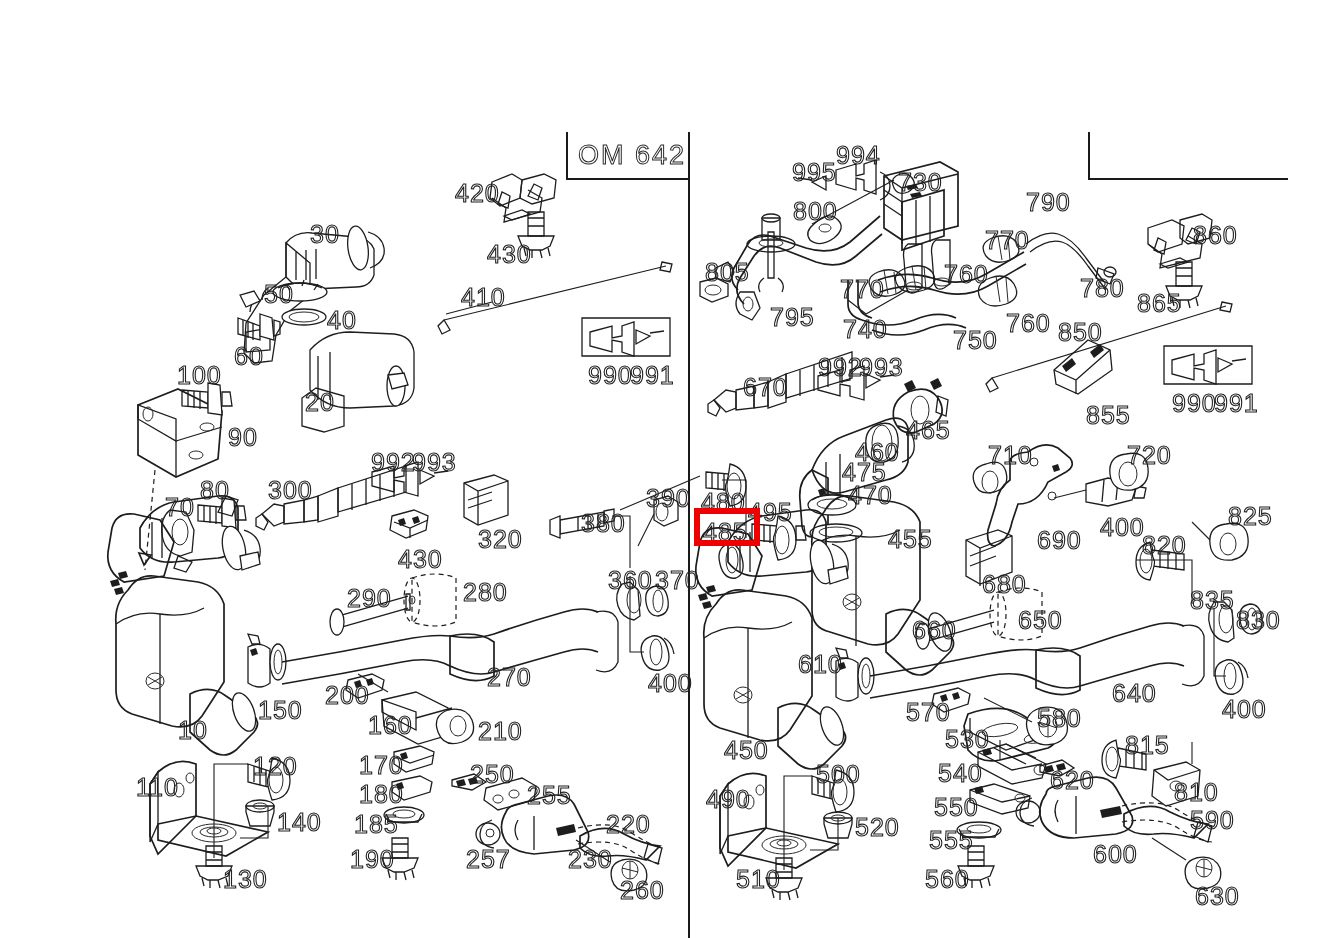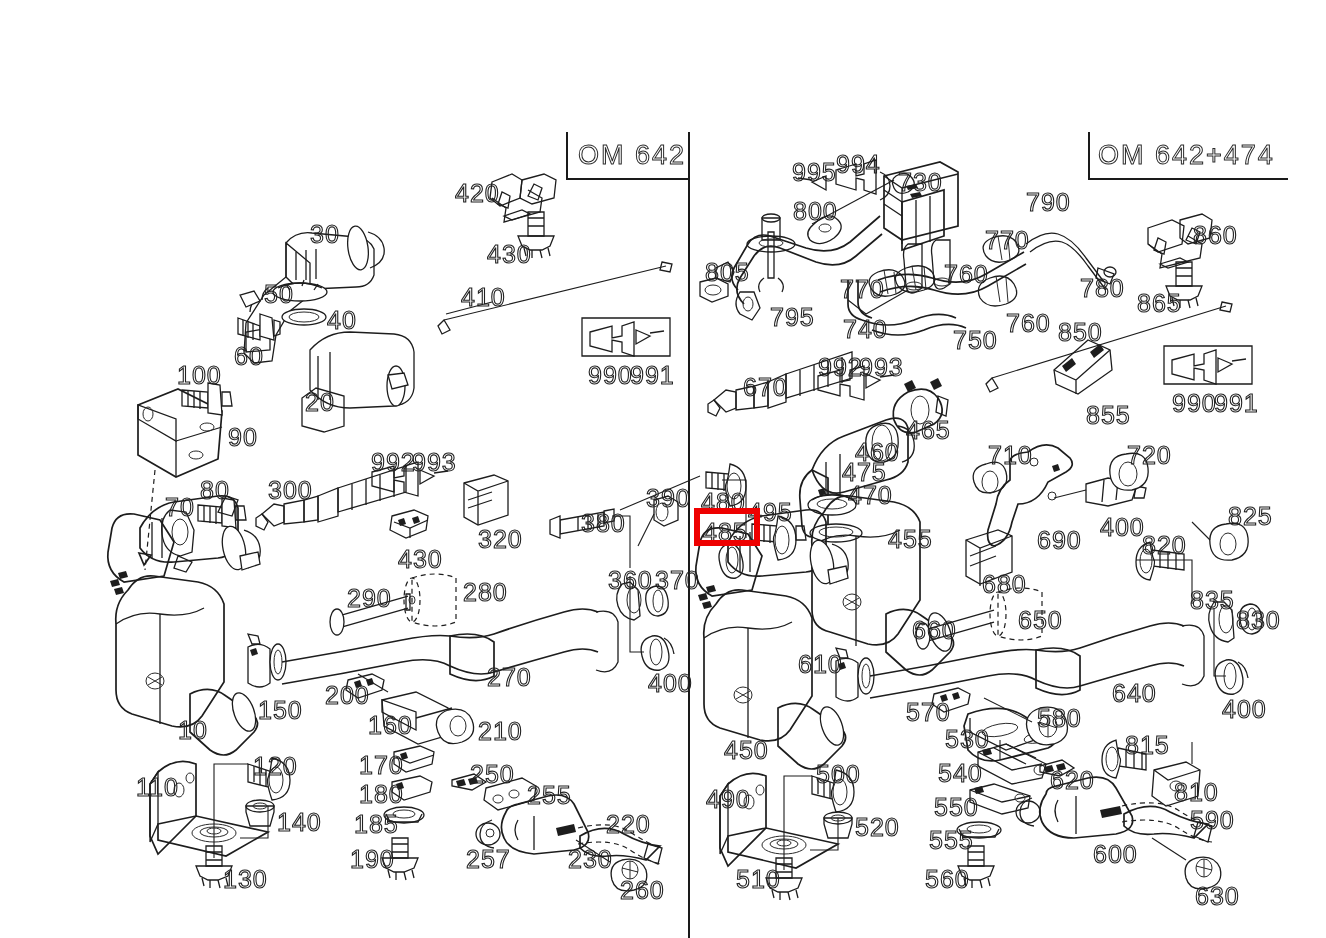--- a/index.html
+++ b/index.html
@@ -689,21 +689,20 @@
         <ellipse class="thin" cx="1176" cy="786" rx="6" ry="5"></ellipse>
         <path class="lead" d="M1192 764 l0 -22"></path>
       </g>
     </g>
   </svg>
 
   <div class="panel-header" style="left:566px; top:132px; width:122px; height:48px;"></div>
   <div class="panel-header-label" style="left:578px; top:140px;">OM 642</div>
 
   <div class="panel-header" style="left:1088px; top:132px; width:200px; height:48px;"></div>
-  <div class="panel-header-label" style="left:1098px; top:140px;">OM 642+474</div>
 
   <div id="divider"></div>
 
   <div id="labels-left">
       <div class="lbl" style="left: 178px; top: 718px;">10</div>
       <div class="lbl" style="left: 305px; top: 390px;">20</div>
       <div class="lbl" style="left: 310px; top: 222px;">30</div>
       <div class="lbl" style="left: 327px; top: 308px;">40</div>
       <div class="lbl" style="left: 264px; top: 282px;">50</div>
       <div class="lbl" style="left: 234px; top: 344px; text-align: right;">60</div>
@@ -803,19 +802,19 @@
       <div class="lbl" style="left: 1236px; top: 608px;">830</div>
       <div class="lbl" style="left: 1190px; top: 588px;">835</div>
       <div class="lbl" style="left: 1058px; top: 320px;">850</div>
       <div class="lbl" style="left: 1086px; top: 403px;">855</div>
       <div class="lbl" style="left: 1193px; top: 223px;">860</div>
       <div class="lbl" style="left: 1137px; top: 291px;">865</div>
       <div class="lbl" style="left: 1172px; top: 391px;">990</div>
       <div class="lbl" style="left: 1214px; top: 391px;">991</div>
       <div class="lbl" style="left: 818px; top: 355px;">992</div>
       <div class="lbl" style="left: 859px; top: 355px;">993</div>
-      <div class="lbl" style="left: 836px; top: 152px;">994</div>
+      <div class="lbl" style="left: 836px; top: 143px;">994</div>
       <div class="lbl" style="left: 792px; top: 160px;">995</div>
     </div>
 
   <div class="hl" style="left:694px; top:508px; width:66px; height:38px;"></div>
 
 </div>
 
 </body></html>

